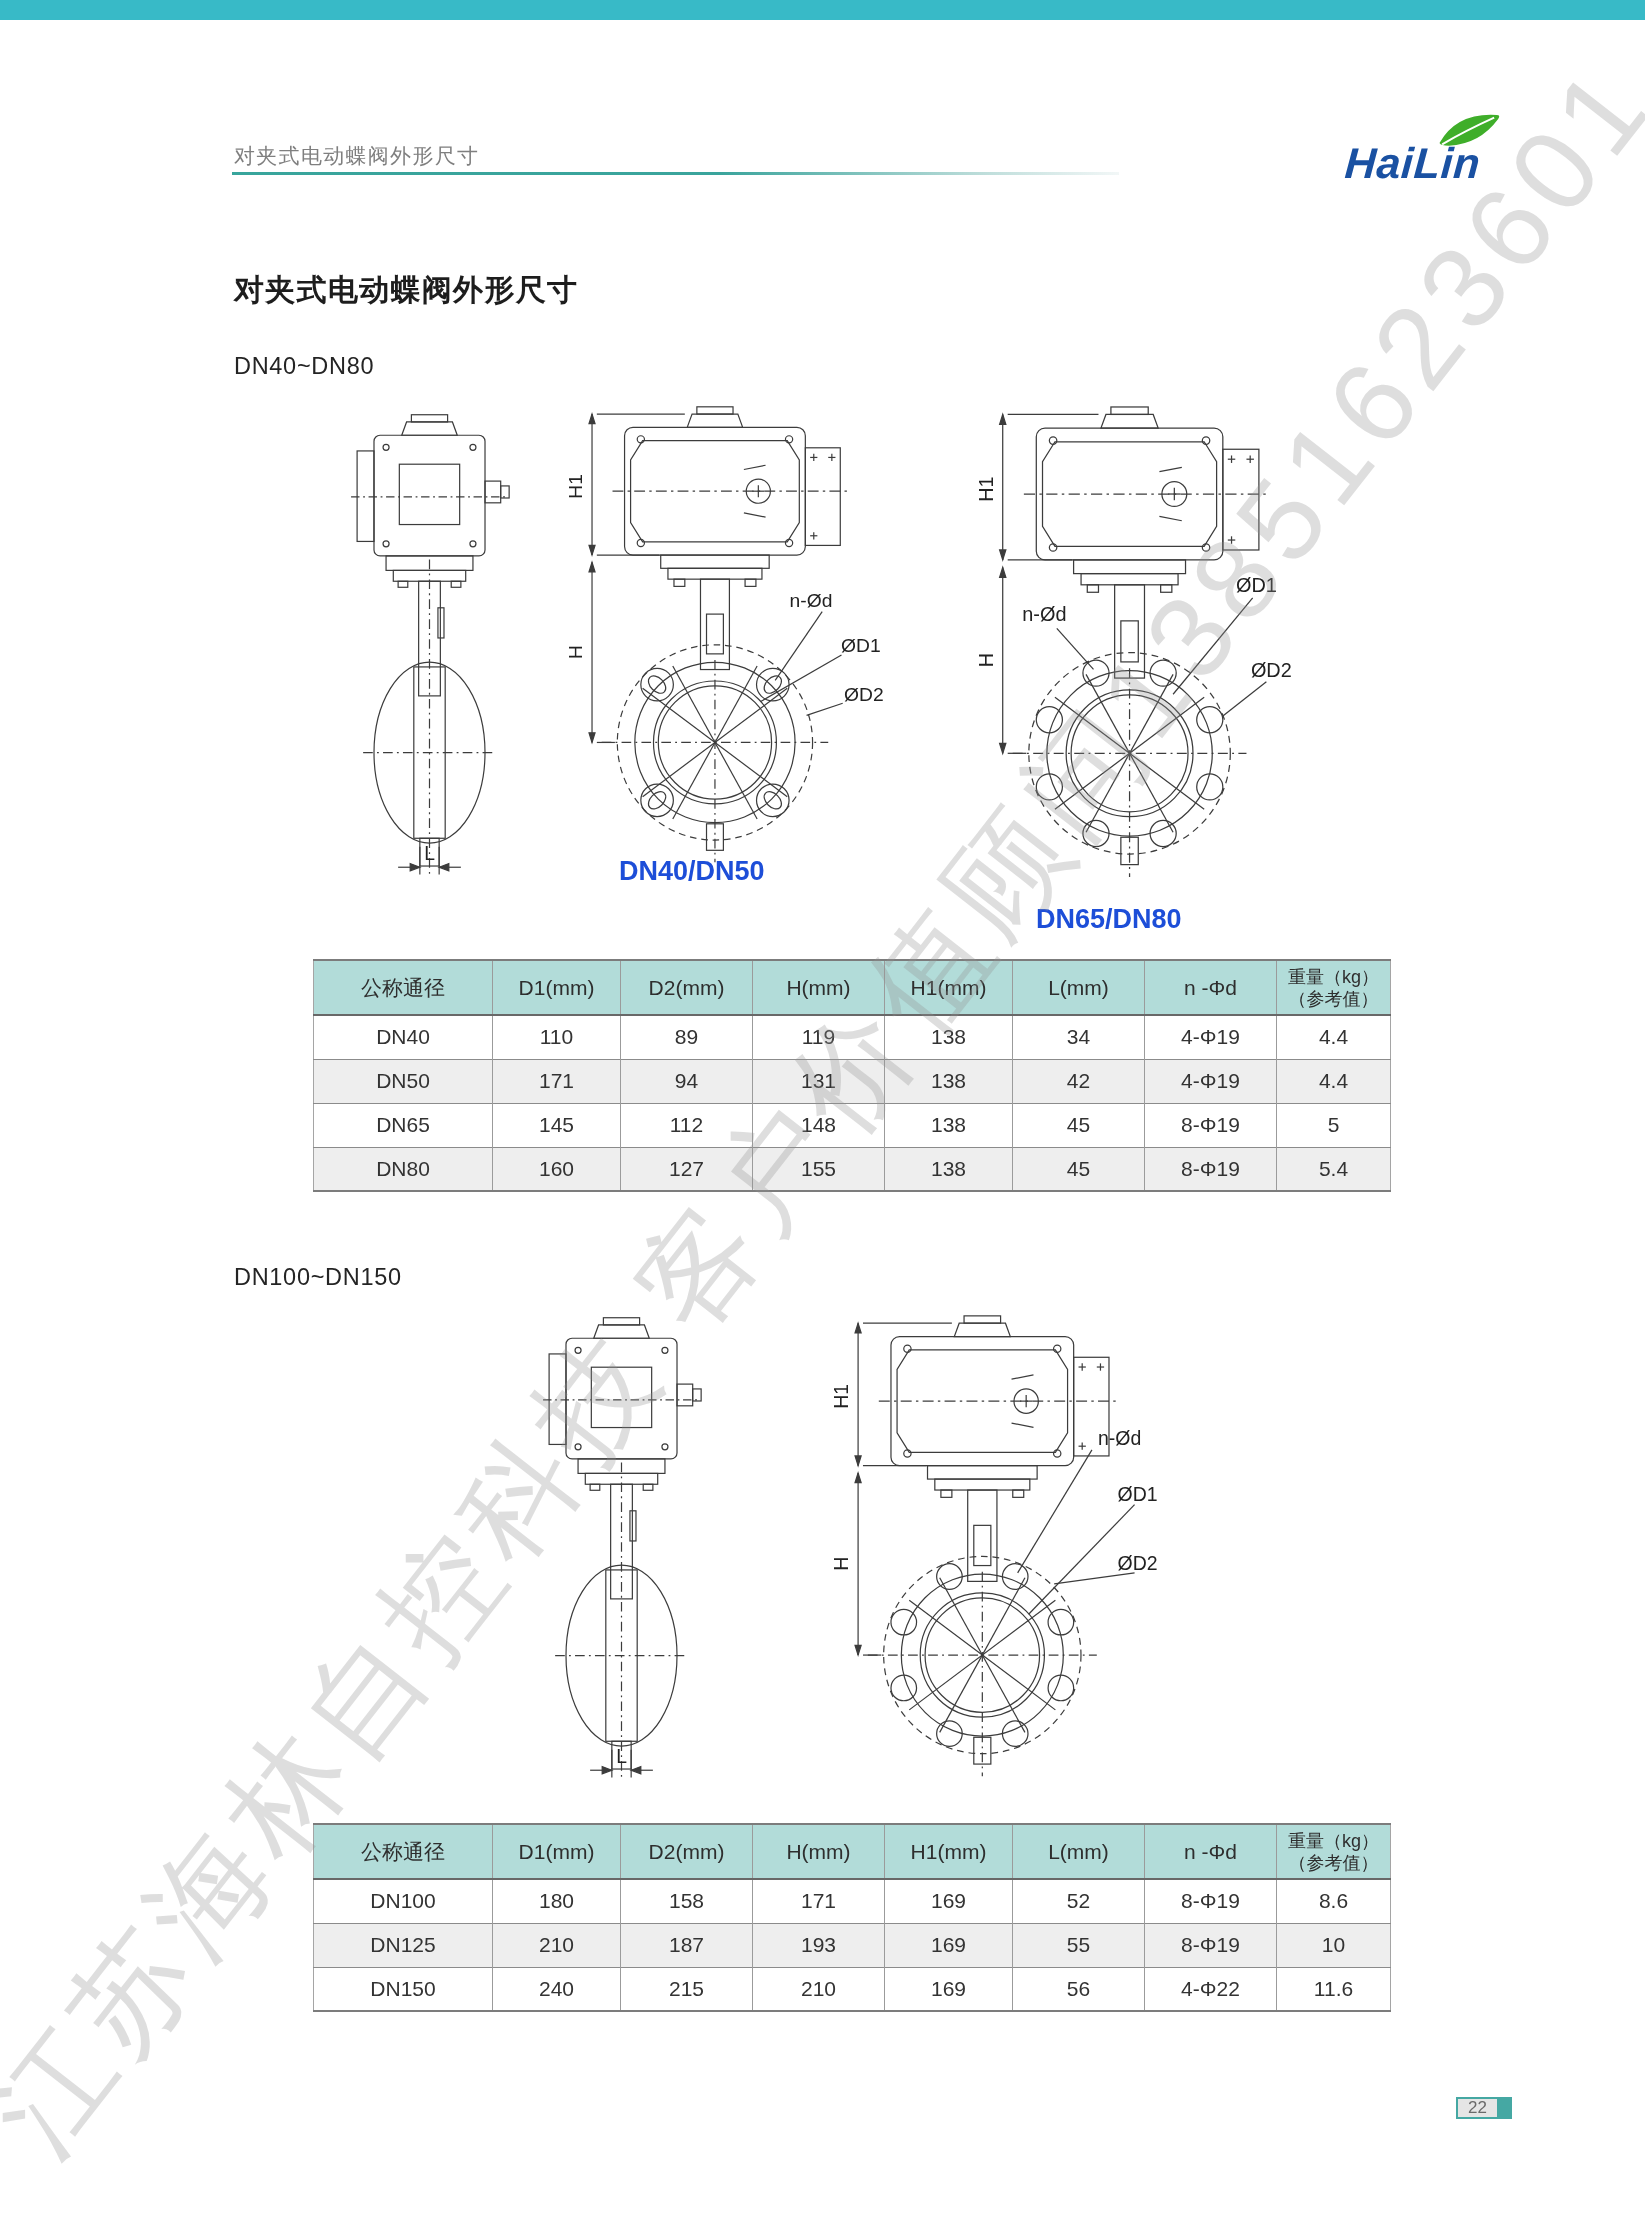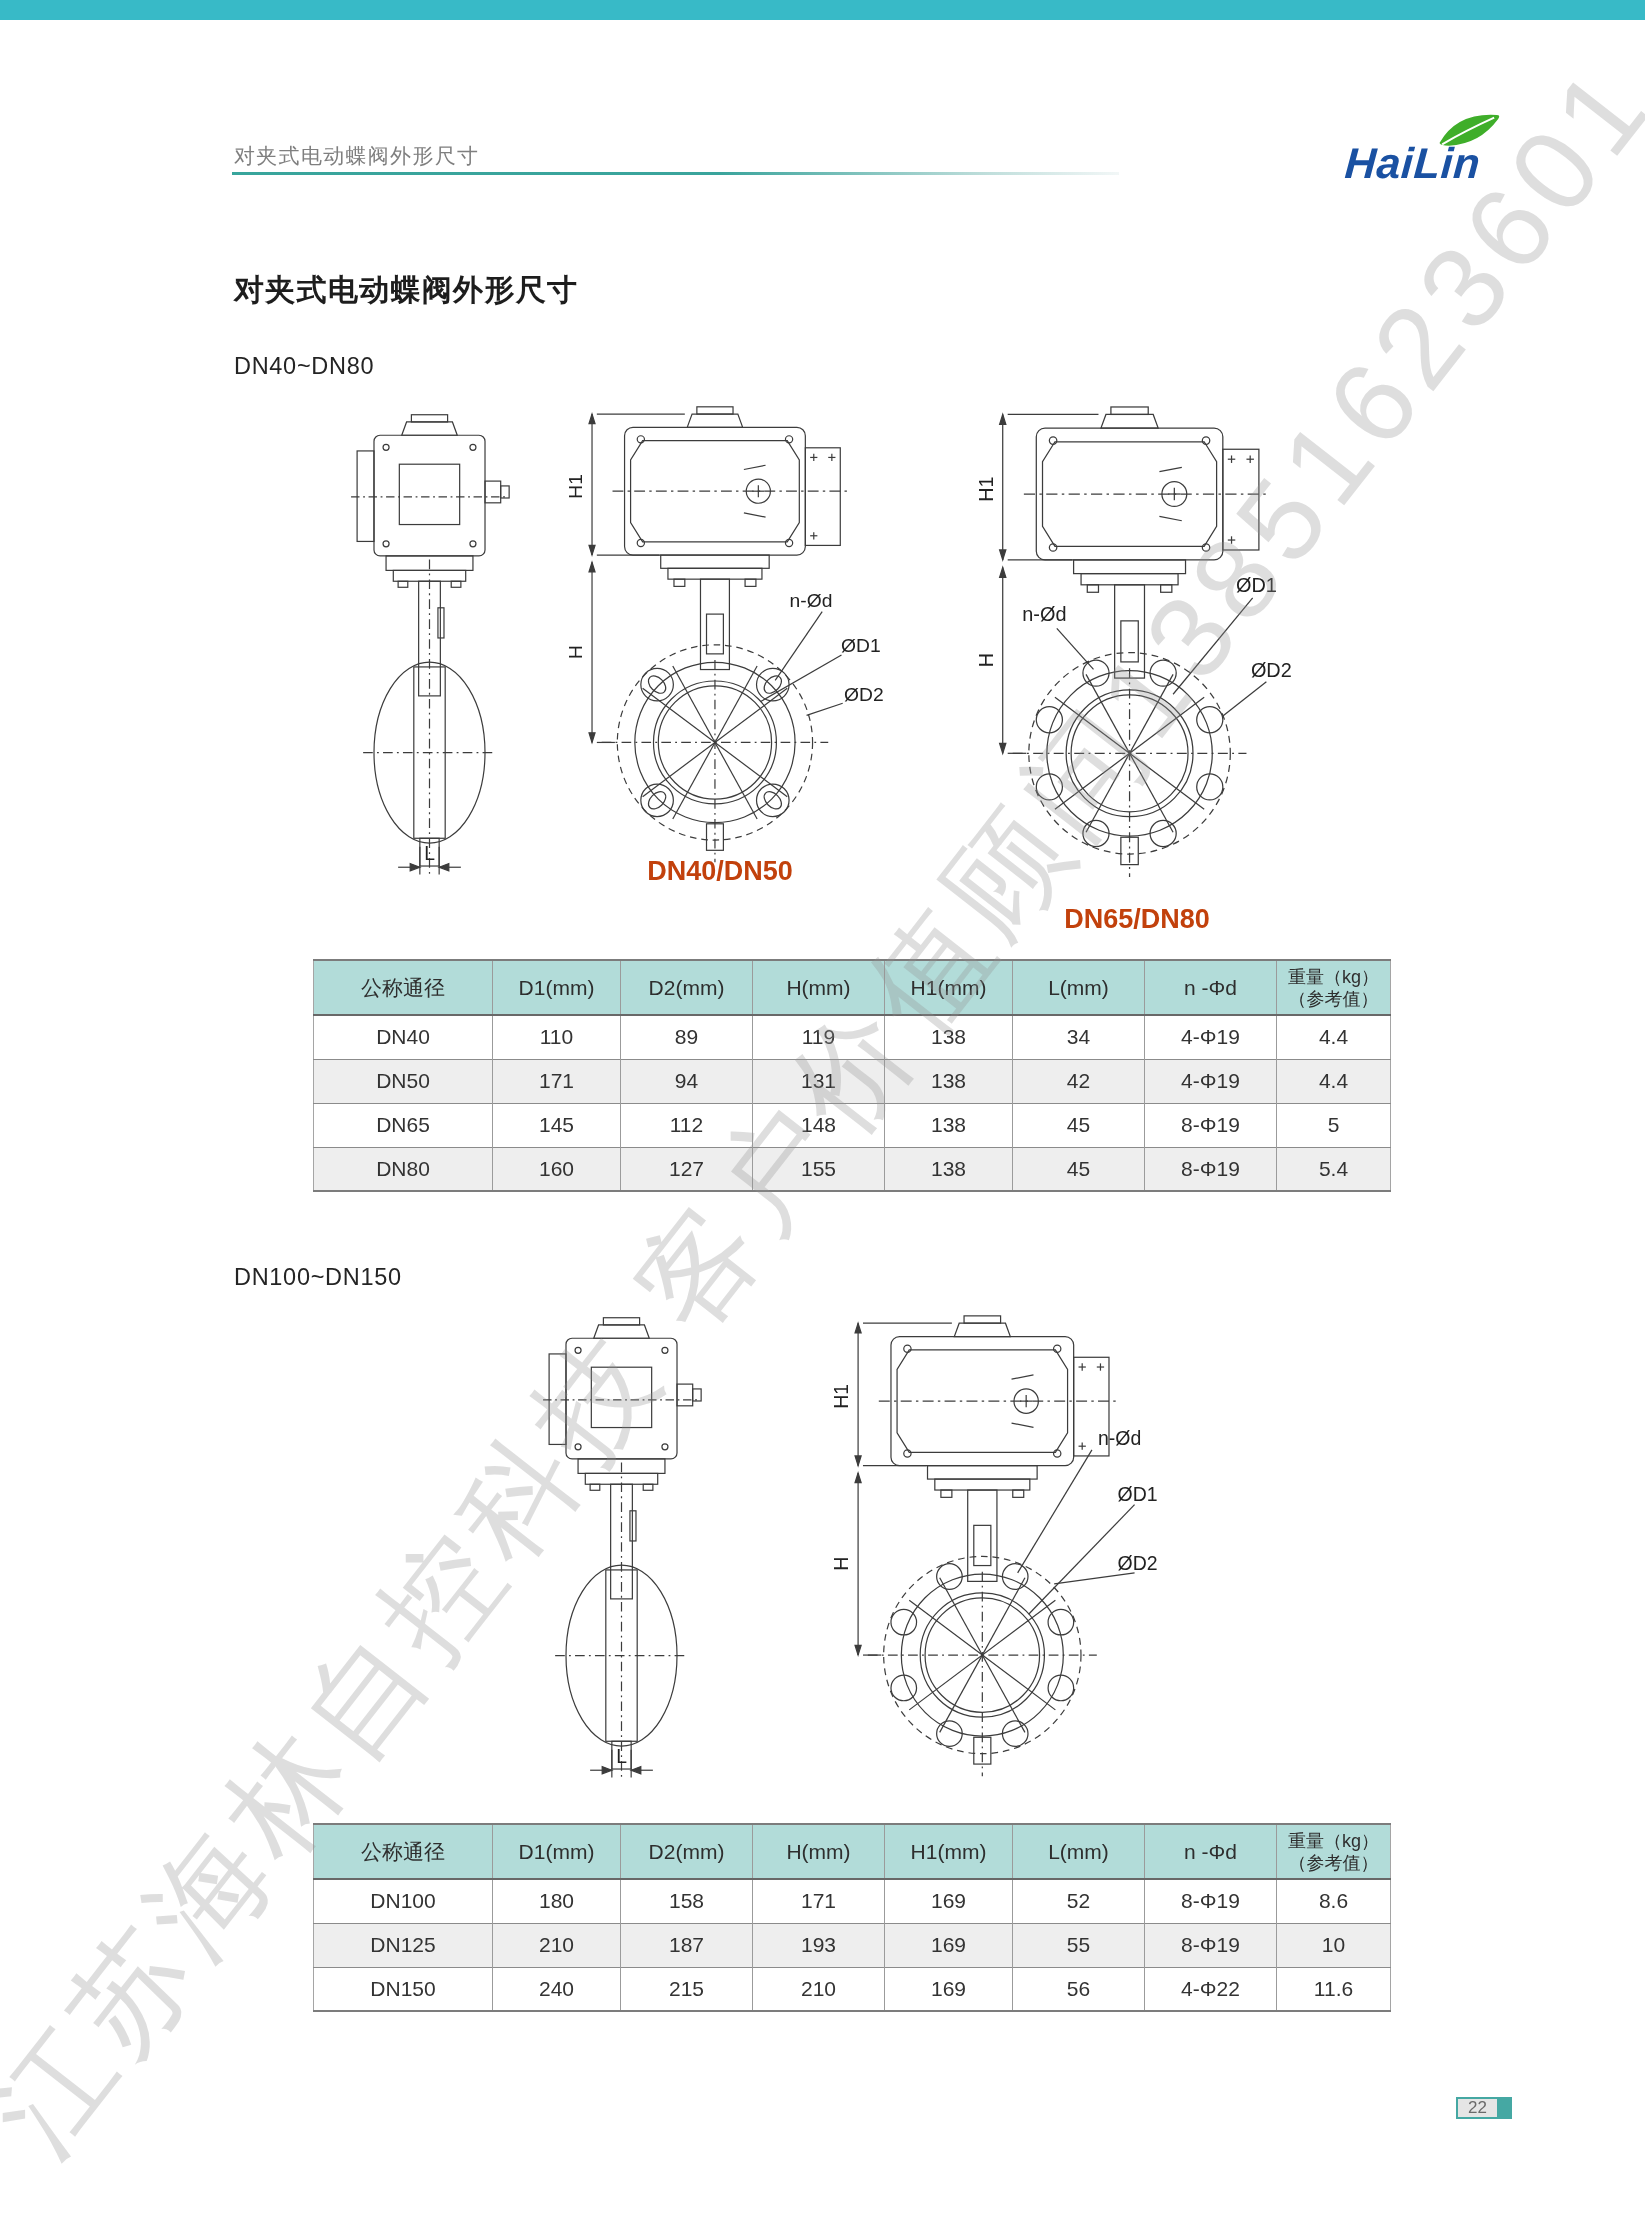--- a/index.html
+++ b/index.html
@@ -14,21 +14,21 @@
              background:linear-gradient(to right,#38a59c 0%,#3aa49c 55%,#bfdedb 85%,#f2f7f7 100%);}
   #logo{left:1345px;top:120px;width:175px;height:74px;}
   #logo-text{position:absolute;left:0;top:19px;font-size:43px;font-weight:bold;font-style:italic;
              color:#1a51a2;letter-spacing:0.7px;transform:skewX(-4deg);}
   #leaf{position:absolute;left:93px;top:-9.4px;}
   
   #page-title{left:234px;top:270px;font-size:30px;font-weight:bold;color:#1d1d1d;letter-spacing:1.3px;}
   .sec-head{font-size:23.5px;font-weight:normal;color:#242424;letter-spacing:0.7px;}
   #sec1-head{left:234px;top:353px;}
   #sec2-head{left:234px;top:1264px;}
-  .caption{font-size:27px;font-weight:bold;color:#c2410c;text-align:center;width:202px;}
+  .caption{font-size:27px;font-weight:bold;color:#1d4ed8;width:202px;}
   #caption-1{left:619px;top:856px;}
   #caption-2{left:1036px;top:904px;}
   
   .draw{position:absolute;}
   .draw svg{display:block;width:100%;height:100%;}
   
   .dim-table-wrap{width:1075px;}
   #table1-wrap{left:313px;top:959px;}
   #table2-wrap{left:313px;top:1823px;}
   table.dims{border-collapse:collapse;width:1075px;table-layout:fixed;

